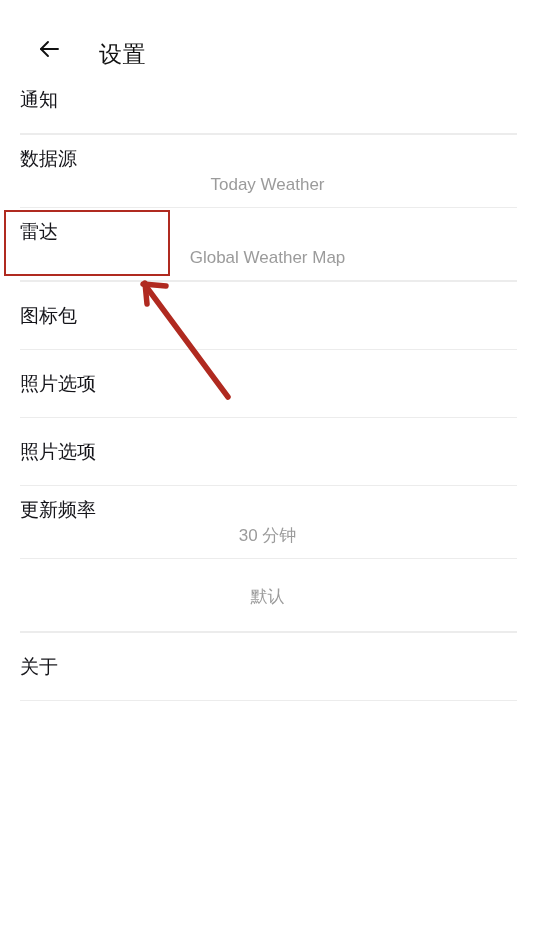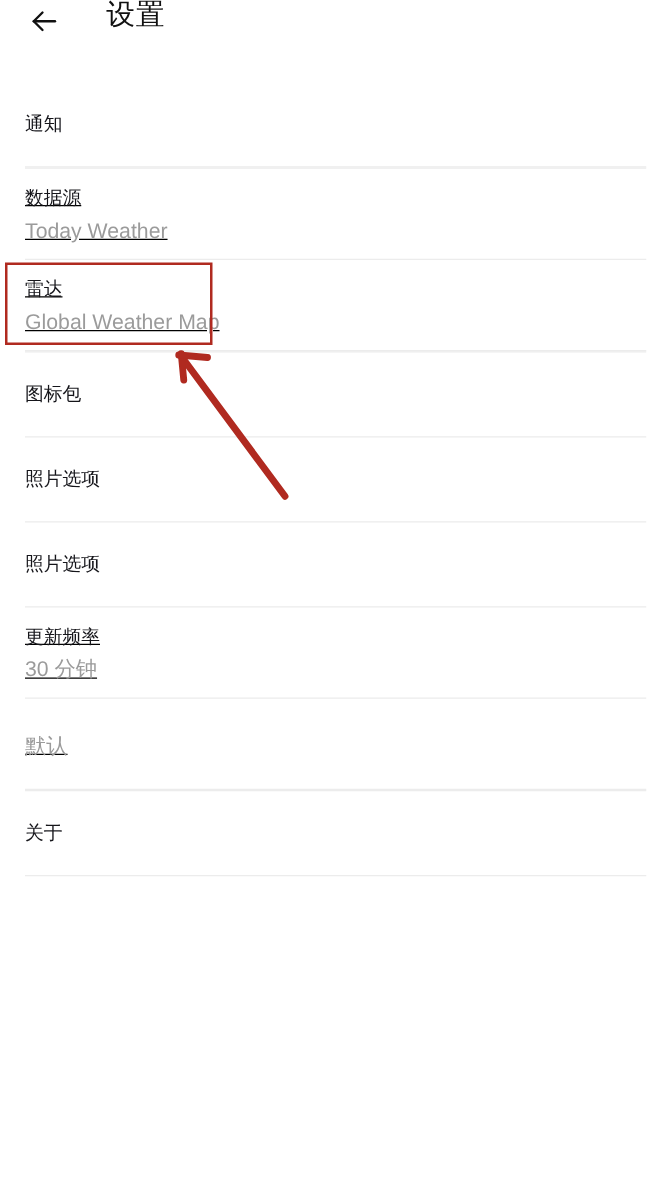--- a/index.html
+++ b/index.html
@@ -12,22 +12,22 @@
     background: #ffffff;
     font-family: "Liberation Sans", "DejaVu Sans", sans-serif;
     overflow: hidden;
     position: relative;
   }
 
   
   .appbar {
     height: 66px;
     display: flex;
-    align-items: flex-start;
-    padding-left: 18px;
+    align-items: flex-end;
+    padding-left: 32px;
     box-sizing: border-box;
   }
   .back-btn {
     width: 34px;
     height: 34px;
     display: flex;
     align-items: center;
     justify-content: center;
     cursor: pointer;
     flex: none;
@@ -49,34 +49,35 @@
   .row {
     position: relative;
     box-sizing: border-box;
     padding: 0 20px;
     display: flex;
     flex-direction: column;
     justify-content: center;
     cursor: pointer;
   }
   .row.single { height: 67px; }
-  .row.double { height: 72px; text-decoration: underline; }
+  .row.double { height: 72px; }
 
   .row-title {
-    font-size: 15px;
+    font-size: 19px;
     line-height: 25px;
     color: #15151a;
     white-space: nowrap;
   }
   .row-sub {
     font-size: 17px;
     line-height: 23px;
     color: #9b9b9b;
     white-space: nowrap;
     margin-top: 2px;
+    text-align: center;
   }
 
   .divider {
     height: 1px;
     background: #ececec;
     margin: 0 18px 0 20px;
   }
 
   
   .annotation-layer {

